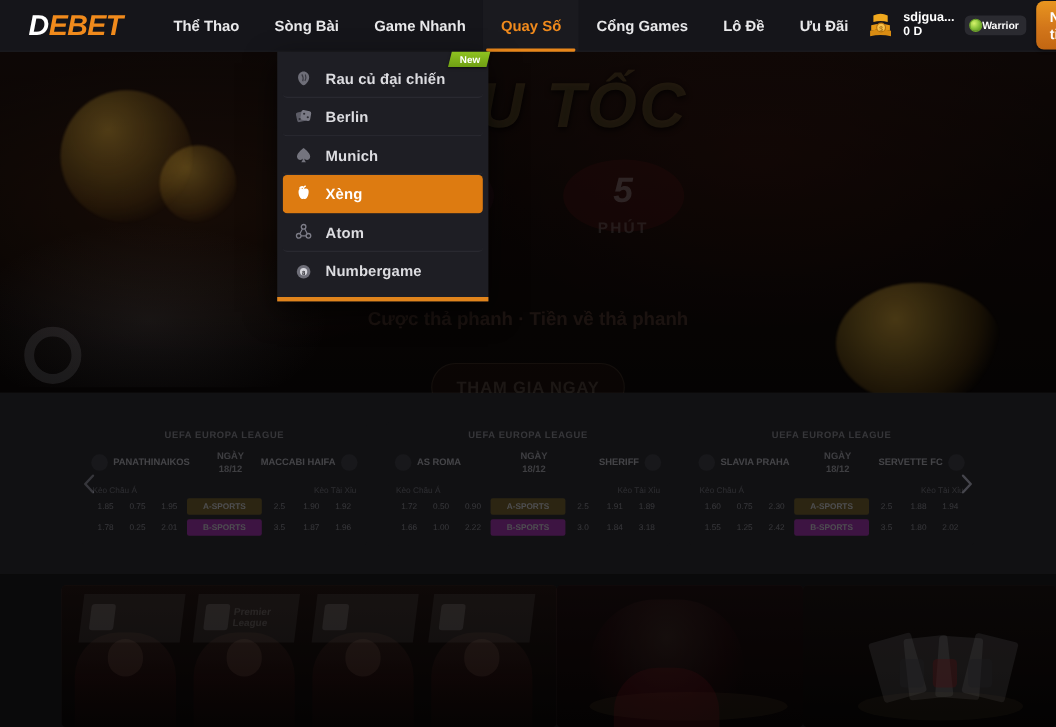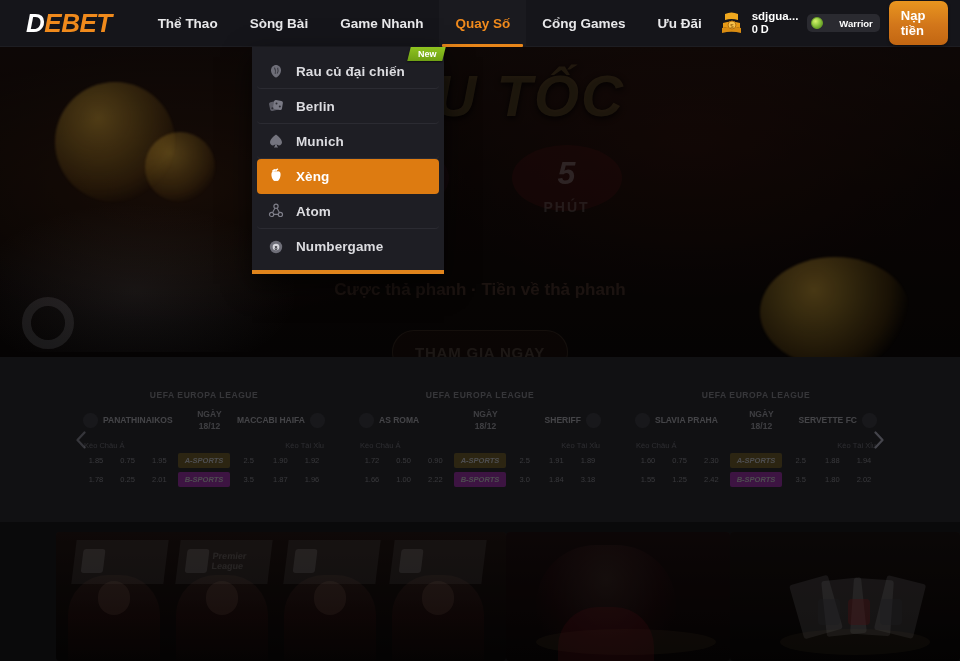--- a/index.html
+++ b/index.html
@@ -38,21 +38,21 @@
 
   .header-right { margin-left:auto; display:flex; align-items:center; gap:9px; padding-right:12px; }
 
   .user-box { display:flex; align-items:center; gap:7px; cursor:pointer; }
   .avatar-wrap { position:relative; width:27px; height:27px; }
   .user-meta { display:flex; flex-direction:column; line-height:1.15; }
   .user-name { color:#ffffff; font-size:11.5px; font-weight:bold; }
   .user-balance { color:#ffffff; font-size:11px; font-weight:bold; }
 
   .rank-badge {
-    display:flex; align-items:center; gap:16px;
+    display:flex; align-items:center; gap:0;
     background:#2a2a30; border-radius:5px; padding:3px 7px 3px 4px;
   }
   .rank-dot { width:12px; height:12px; border-radius:50%;
     background:radial-gradient(circle at 35% 32%, #d6f36b 0%, #8ec63f 48%, #4e8a17 100%);
     border:1px solid #6fa52a; }
   .rank-label { color:#ffffff; font-size:9.5px; font-weight:bold; }
 
   .deposit-btn {
     display:flex; align-items:center; gap:8px; cursor:pointer;
     background:linear-gradient(180deg,#e8951f 0%,#d2761a 55%,#c26612 100%);
@@ -167,23 +167,23 @@
   .team.right { justify-content:flex-end; }
   .team-logo { width:15px; height:15px; border-radius:50%;
     background:#2a2a30; flex:0 0 15px; }
   .team-name { color:#b9b9c0; font-size:8.5px; font-weight:bold; line-height:1.15; }
   .team.right .team-name { text-align:right; }
   .date-box { text-align:center; color:#a5a5ac; font-size:8.5px; font-weight:bold; line-height:1.3;margin-left:11px; }
   .odds-head { display:flex; justify-content:space-between; color:#6c6c74;
                font-size:7.5px; margin:2px 1px 3px 1px; }
   .odds-row { display:flex; align-items:center; justify-content:space-between; margin-bottom:4px; }
   .odd-cell { color:#8f8f96; font-size:7.5px; width:26px; text-align:center; }
-  .odd-pill { width:52px; height:15px; border-radius:2px;
+  .odd-pill { width:68px; height:15px; border-radius:2px;
     display:flex; align-items:center; justify-content:center;
-    font-size:7.5px; font-weight:bold; color:#d8d8dc;font-style:italic; }
+    font-size:7.5px; font-weight:bold; color:#d8d8dc; }
   .odd-pill.gold { background:#6a5410; }
   .odd-pill.red  { background:#a21caf; }
 
   
   .promos { position:absolute; top:522px; left:0; width:960px; height:139px; background:#0a0a0b; }
   .promo { position:absolute; top:10px; height:129px; border-radius:4px; overflow:hidden; }
   .promo.p1 { left:56px; width:450px;
     background:linear-gradient(180deg,#201412 0%,#120c0b 60%,#0a0707 100%); }
   .promo.p2 { left:506px; width:224px;
     background:linear-gradient(180deg,#1c0f10 0%,#120909 60%,#0a0606 100%); }
@@ -237,20 +237,23 @@
       <div class="nav-item">
           <span>Game Nhanh</span>
         </div>
       <div class="nav-item active">
           <span>Quay Số</span>
         </div>
       <div class="nav-item">
           <span>Cổng Games</span>
         </div>
       <div class="nav-item">
+          <span>Lô Đề</span>
+        </div>
+      <div class="nav-item">
           <span>Ưu Đãi</span>
         </div>
     </nav>
 
     <div class="header-right">
 
       <div class="user-box">
         <div class="avatar-wrap">
           <svg width="27" height="27" viewBox="0 0 27 27">
             <path d="M7 4 Q13.5 1 20 4 L20 10 Q13.5 8 7 10 Z" fill="#f0a81e"></path>

